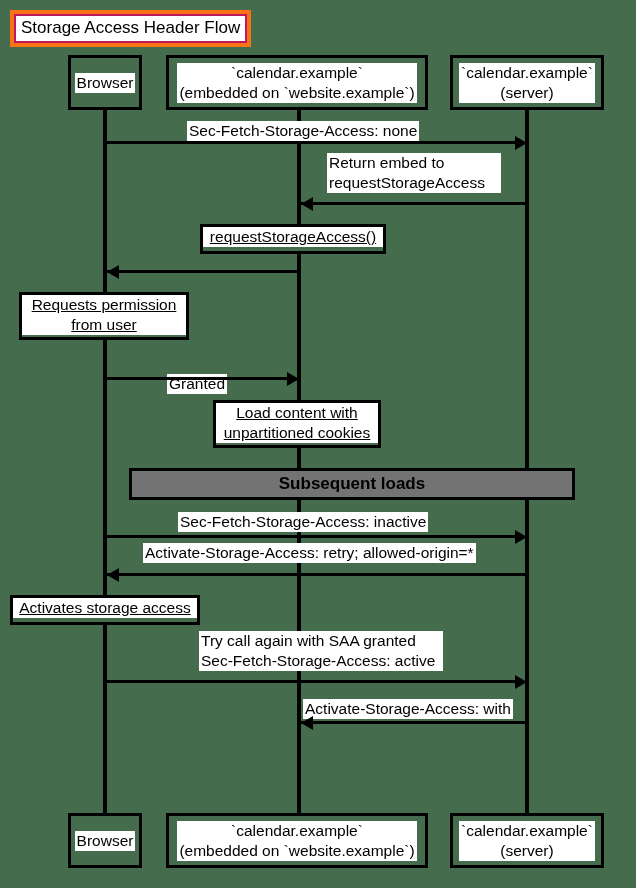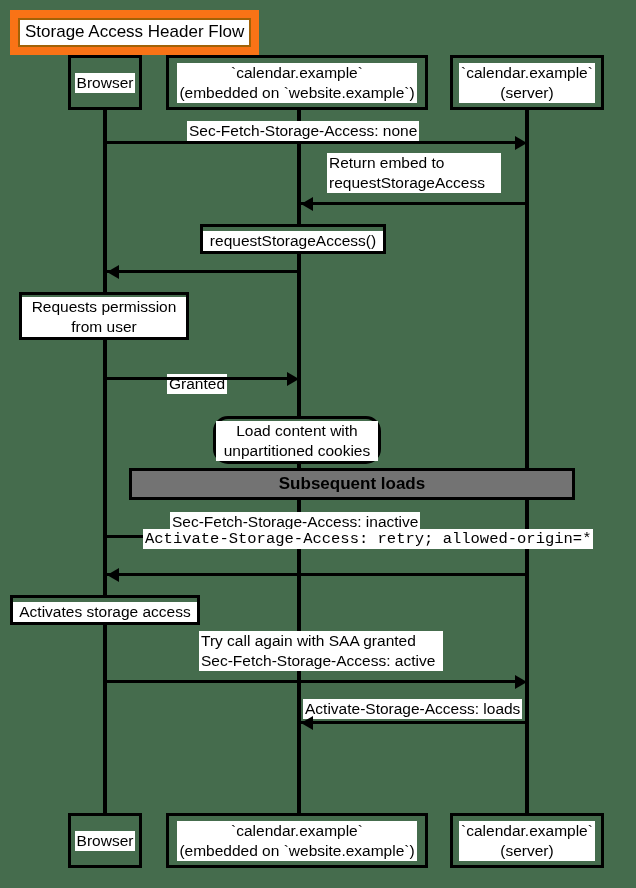--- a/index.html
+++ b/index.html
@@ -22,22 +22,22 @@
     left: 0; top: 0;
     width: 636px;
     height: 888px;
   }
 
   
   .title-box {
     position: absolute;
     left: 10px;
     top: 10px;
-    border: 8px solid #f97316;
-    background: #a16207;
+    border: 4px solid #f97316;
+    background: #be185d;
     padding: 2px;
     box-sizing: border-box;
   }
   .title-box .title-text {
     display: block;
     background: #ffffff;
     font-size: 17px;
     line-height: 22px;
     padding: 1px 5px 2px 5px;
     white-space: nowrap;
@@ -94,22 +94,23 @@
     padding: 0 2px;
   }
 
   
   .note {
     position: absolute;
     border: 3px solid #000;
     background: #456c4d;
     box-sizing: border-box;
     display: flex;
-    align-items: flex-end;
+    align-items: flex-start;
     justify-content: center;
+    text-decoration: underline;
   }
   .note .note-text {
     background: #ffffff;
     font-size: 15.5px;
     line-height: 20px;
     text-align: center;
     white-space: pre;
     padding: 0 2px;
     width: 100%;
     box-sizing: border-box;
@@ -177,47 +178,47 @@
 
   <div class="note" style="left:19px; top:292px; width:170px; height:48px;">
     <span class="note-text">Requests permission
 from user</span>
   </div>
 
   <div class="msg-label" style="left:167px; top:374px;">Granted</div>
   <div class="msg-line" style="left:105px; top:377px; width:190px;"></div>
   <div class="arrow-head right" style="left:287px; top:371.5px;"></div>
 
-  <div class="note" style="left:213px; top:416px; width:168px; height:48px;border-radius:15px;">
+  <div class="note" style="left:213px; top:400px; width:168px; height:48px;">
     <span class="note-text">Load content with
 unpartitioned cookies</span>
   </div>
 
   <div class="divider" style="left:93px; top:468px; width:446px; height:32px; background:#737373;margin-left:36px;">
     <span class="divider-text">Subsequent loads</span>
   </div>
 
-  <div class="msg-label" style="left:170px; top:512px;">Sec-Fetch-Storage-Access: inactive</div>
+  <div class="msg-label" style="left:178px; top:512px;">Sec-Fetch-Storage-Access: inactive</div>
   <div class="msg-line" style="left:105px; top:535px; width:418px;"></div>
   <div class="arrow-head right" style="left:515px; top:529.5px;"></div>
 
-  <div class="msg-label" style="left:143px; top:529px;font-family:Liberation Mono, monospace;">Activate-Storage-Access: retry; allowed-origin=*</div>
+  <div class="msg-label" style="left:143px; top:543px;">Activate-Storage-Access: retry; allowed-origin=*</div>
   <div class="msg-line" style="left:105px; top:573px; width:422px;"></div>
   <div class="arrow-head left" style="left:107px; top:567.5px;"></div>
 
   <div class="note" style="left:10px; top:595px; width:190px; height:30px;">
     <span class="note-text">Activates storage access</span>
   </div>
 
   <div class="msg-label" style="left:199px; top:631px; width:240px;">Try call again with SAA granted
 Sec-Fetch-Storage-Access: active</div>
   <div class="msg-line" style="left:105px; top:680px; width:418px;"></div>
   <div class="arrow-head right" style="left:515px; top:674.5px;"></div>
 
-  <div class="msg-label" style="left:303px; top:699px;">Activate-Storage-Access: loads</div>
+  <div class="msg-label" style="left:303px; top:699px;">Activate-Storage-Access: with</div>
   <div class="msg-line" style="left:299px; top:721px; width:228px;"></div>
   <div class="arrow-head left" style="left:301px; top:715.5px;"></div>
 
 
   <div class="participant" style="left:68px; top:813px; width:74px; height:55px;">
     <span class="p-label">Browser</span>
   </div>
 
   <div class="participant" style="left:166px; top:813px; width:262px; height:55px;">
     <span class="p-label">`calendar.example`

